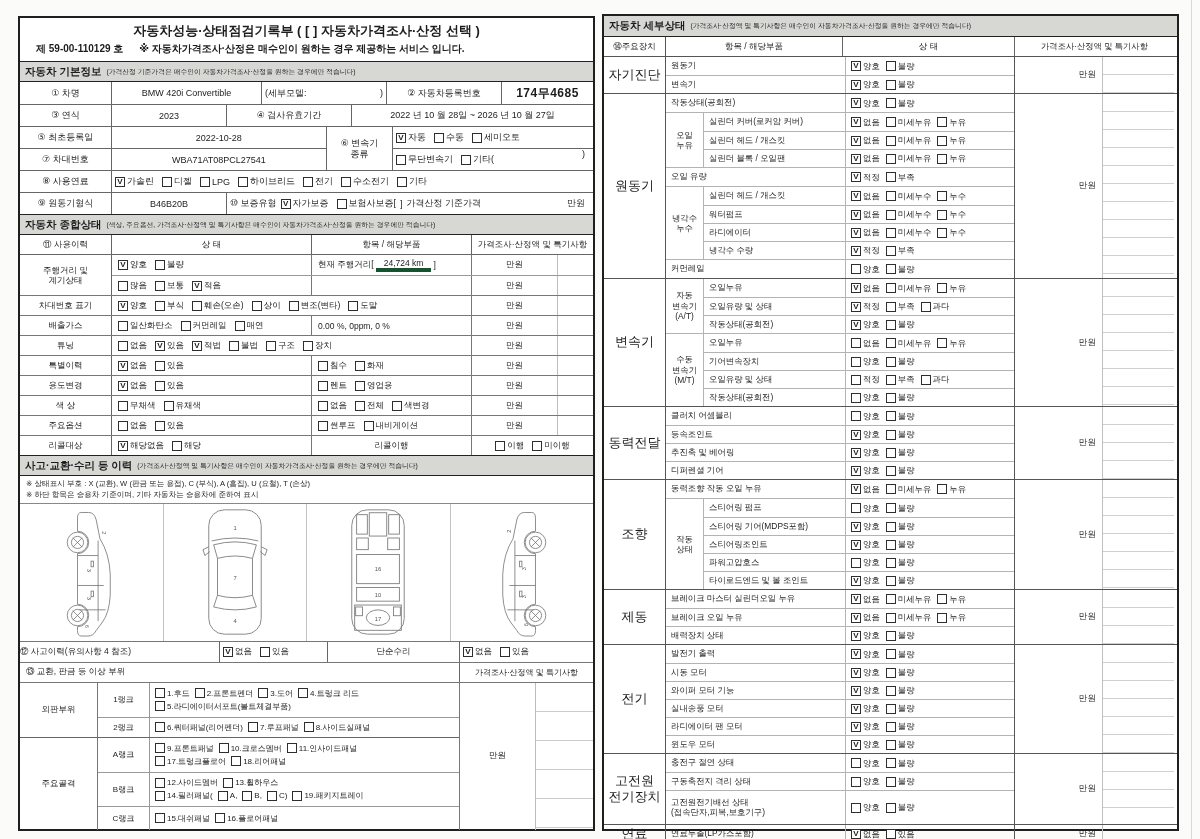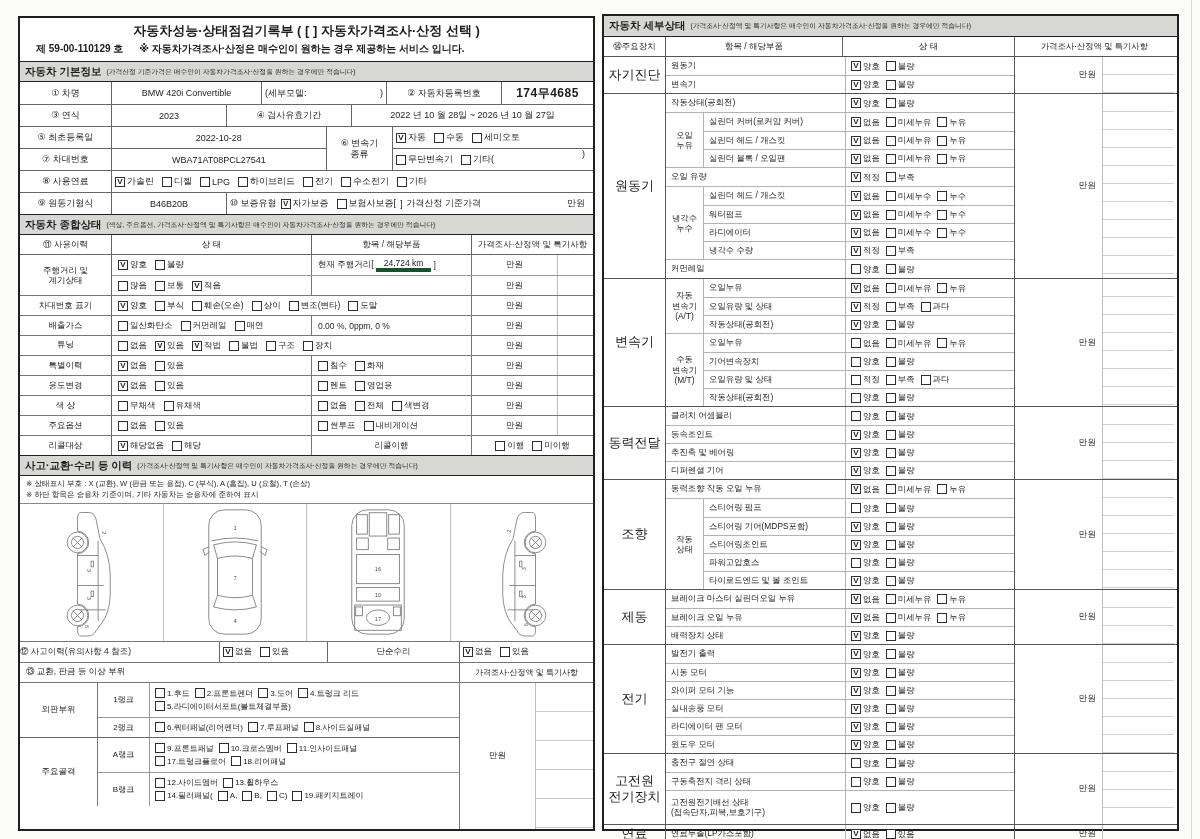--- a/index.html
+++ b/index.html
@@ -345,21 +345,21 @@
               <span class="cbo">
                 <span class="cb"></span>
                 <span class="cbl">매연</span>
               </span>
             </span>
           </div>
           <div class="c-item">0.00 %,   0ppm,   0 %</div>
           <div class="c-price">만원</div>
           <div class="c-extra"></div>
         </div>
-        <div class="comp-row" style="height: 20px; font-family: Liberation Mono, monospace;">
+        <div class="comp-row" style="height: 20px;">
           <div class="c-label">튜닝</div>
           <div class="c-state wide" style="height: 20px;">
             <span class="cbg">
               <span class="cbo">
                 <span class="cb"></span>
                 <span class="cbl">없음</span>
               </span>
               <span class="cbo">
                 <span class="cb ck">V</span>
                 <span class="cbl">있음</span>
@@ -782,20 +782,37 @@
                         <span class="cbl">C)</span>
                       </span>
                       <span class="cbo">
                         <span class="cb"></span>
                         <span class="cbl">19.패키지트레이</span>
                       </span>
                     </span>
                   </div>
                 </div>
               </div>
+              <div class="rank-row" style="height: 24px;">
+                <div class="rk-name">C랭크</div>
+                <div class="rk-items">
+                  <div class="rk-line">
+                    <span class="cbg">
+                      <span class="cbo">
+                        <span class="cb"></span>
+                        <span class="cbl">15.대쉬패널</span>
+                      </span>
+                      <span class="cbo">
+                        <span class="cb"></span>
+                        <span class="cbl">16.플로어패널</span>
+                      </span>
+                    </span>
+                  </div>
+                </div>
+              </div>
             </div>
           </div>
         </div>
         <div class="rank-price">만원</div>
         <div class="rank-extra"></div>
       </div>
 </div>
 
 <div class="panel panel-right">
   <div class="sec-header" style="border-top:none">

